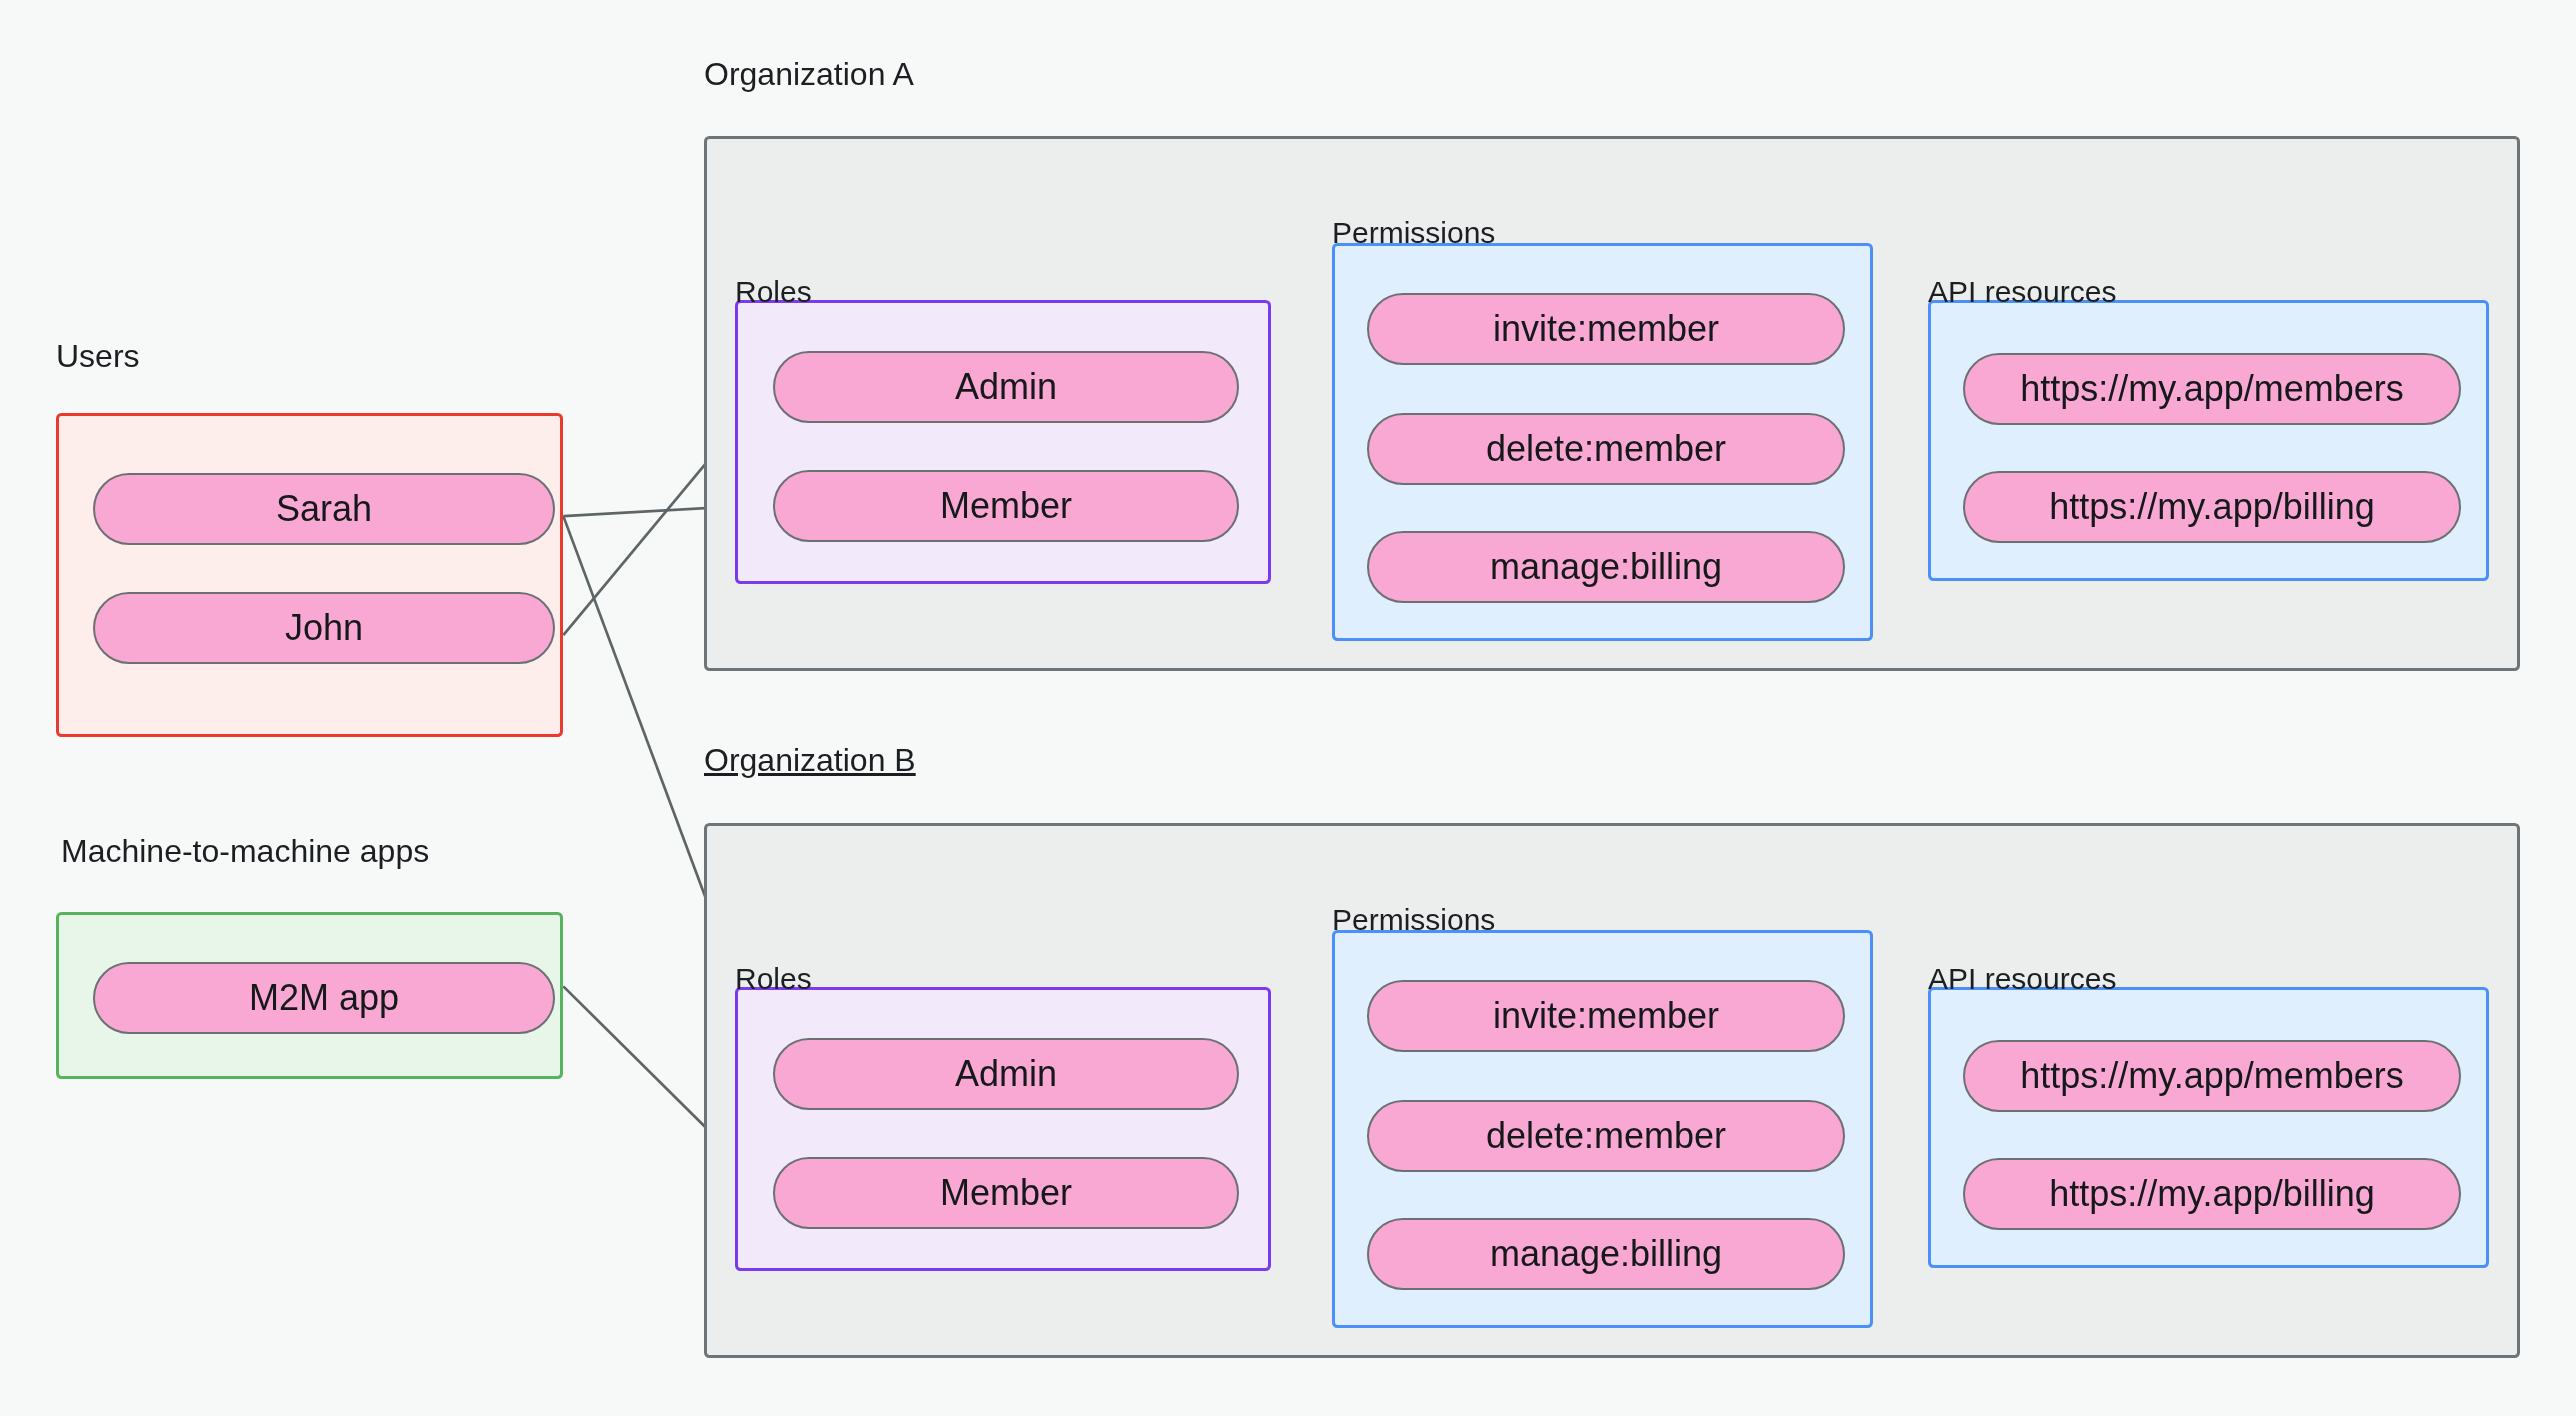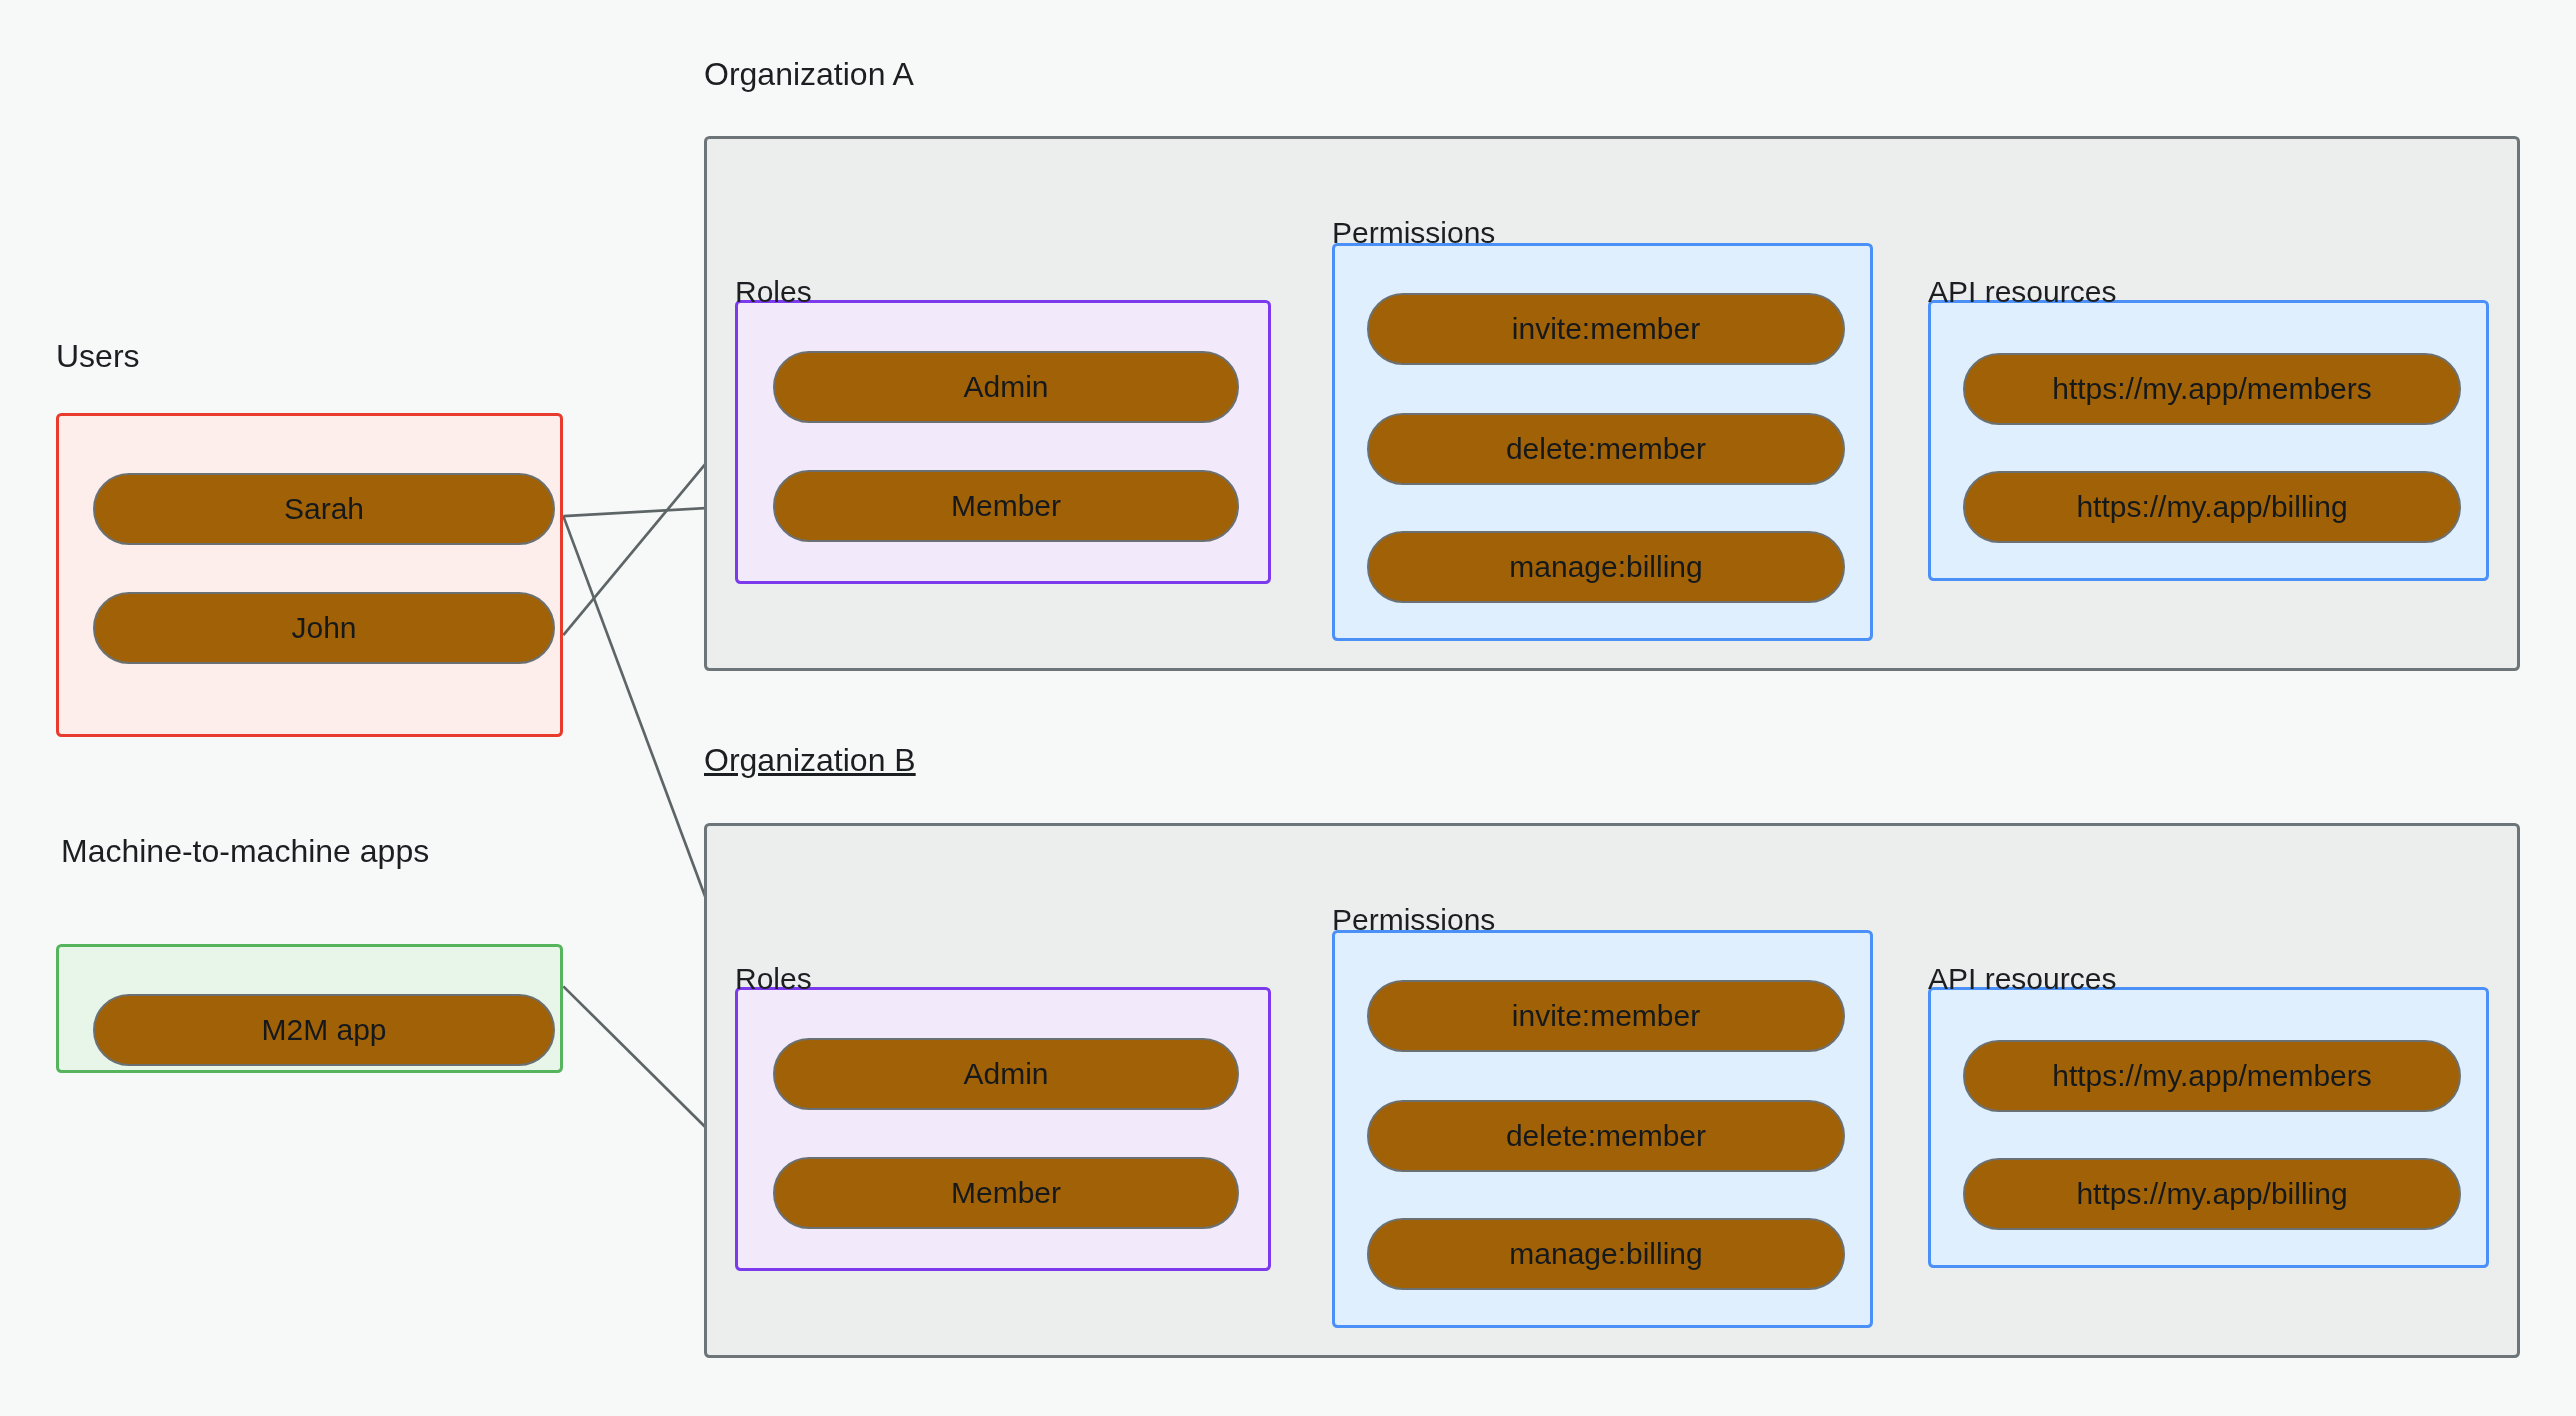--- a/index.html
+++ b/index.html
@@ -68,28 +68,28 @@
   }
   .box-api {
     background: #e0effd;
     border: 3.6px solid #4a90f7;
   }
 
   
   .pill {
     position: absolute;
     box-sizing: border-box;
-    background: #a16207;
+    background: #f9a8d4;
     border: 2.7px solid #6b7172;
     border-radius: 900px;
     display: flex;
     align-items: center;
     justify-content: center;
     color: #16191b;
-    font-size: 30px;
+    font-size: 36px;
     white-space: nowrap;
     z-index: 4;
   }
 
   
   .sec-label {
     position: absolute;
     z-index: 3;
     color: #1c1f21;
     font-size: 30px;
@@ -155,21 +155,21 @@
 
   <div class="grp-label" style="left:56px; top:338px;">Users</div>
 
   <div class="box box-users" style="left:56px; top:413px; width:507px; height:324px;">
     <div class="pill" style="left:34px; top:57px; width:462px; height:72px;">Sarah</div>
     <div class="pill" style="left:34px; top:176px; width:462px; height:72px;">John</div>
   </div>
 
   <div class="grp-label" style="left:61px; top:833px;">Machine-to-machine apps</div>
 
-  <div class="box box-m2m" style="left:56px; top:944px; width:507px; height:129px;">
+  <div class="box box-m2m" style="left:56px; top:912px; width:507px; height:167px;">
     <div class="pill" style="left:34px; top:47px; width:462px; height:72px;">M2M app</div>
   </div>
 
   <div class="grp-label" style="left:704px; top:56px;text-align:right;">Organization A</div>
 
   <div class="box box-org" style="left:704px; top:136px; width:1816px; height:535px;"></div>
 
   <div class="sec-label" style="left:735px; top:232px;">Roles</div>
   <div class="box box-roles" style="left:735px; top:300px; width:536px; height:284px;">
     <div class="pill" style="left:35px; top:48px; width:466px; height:72px;">Admin</div>

